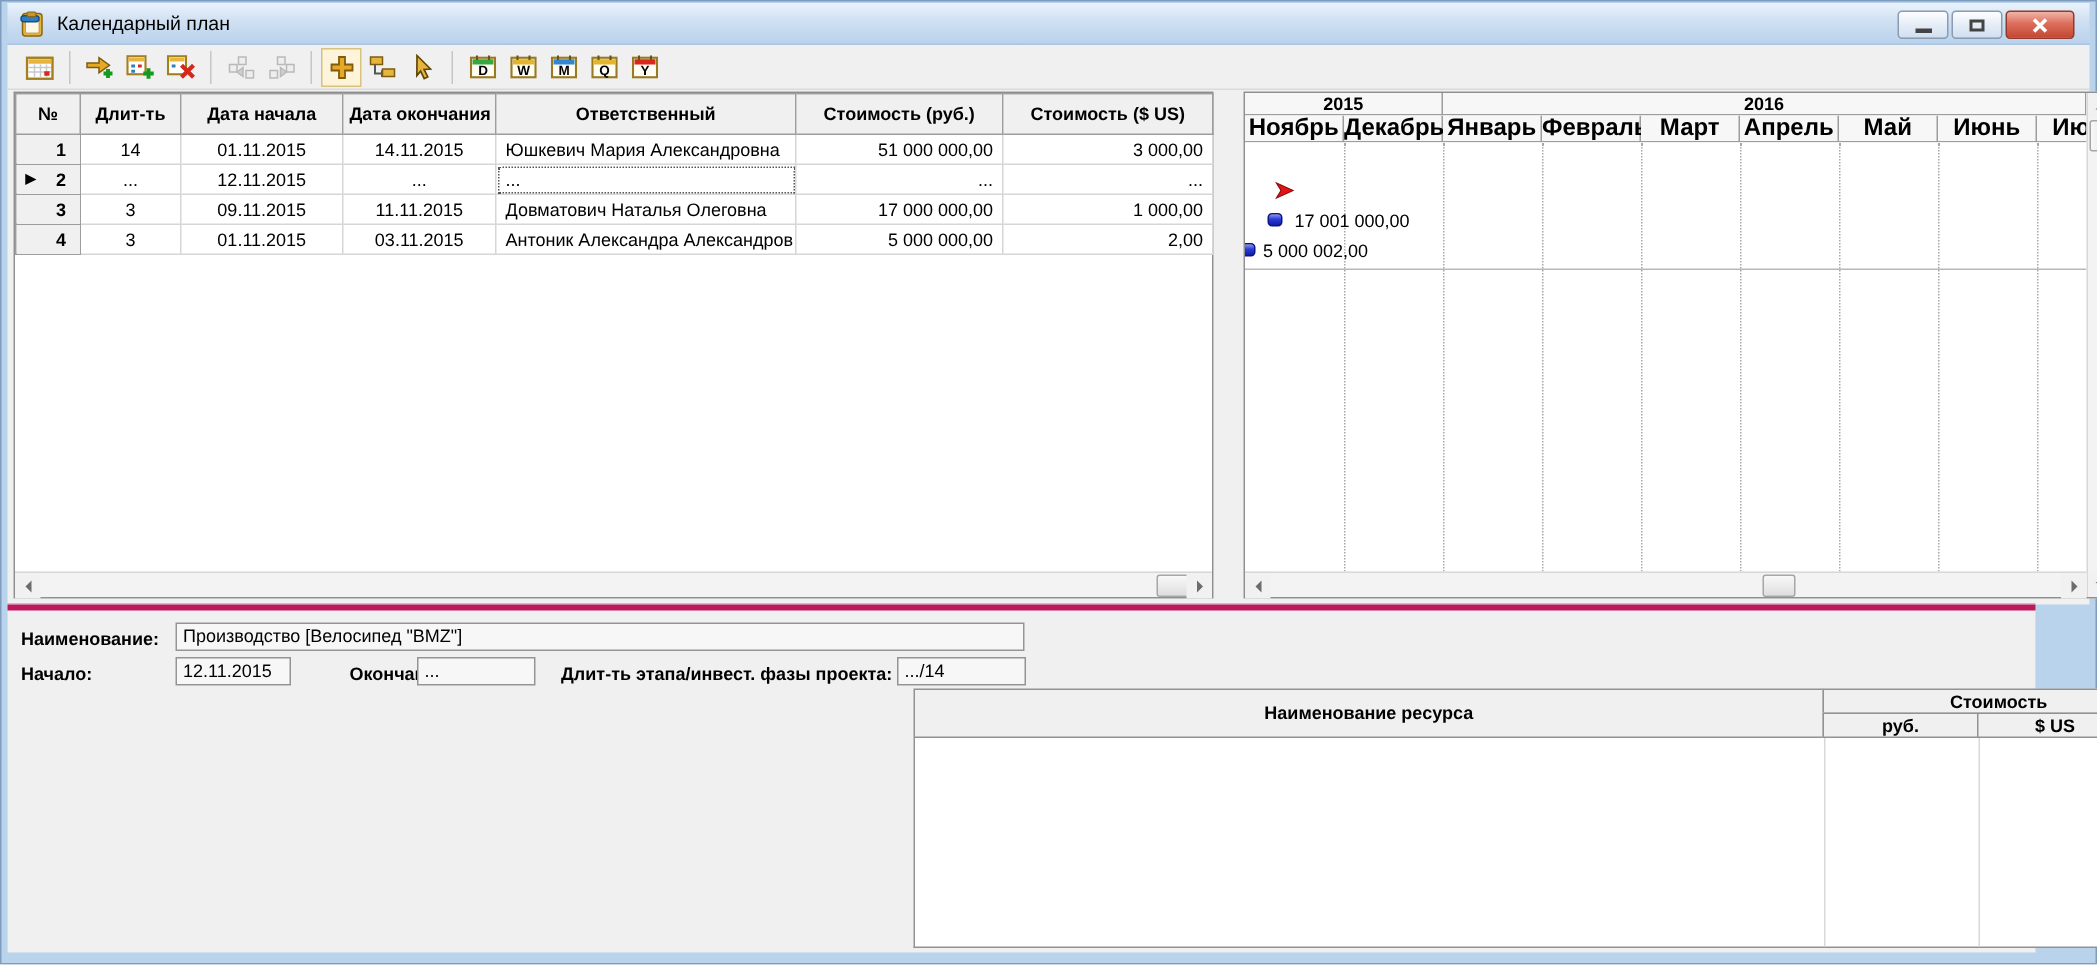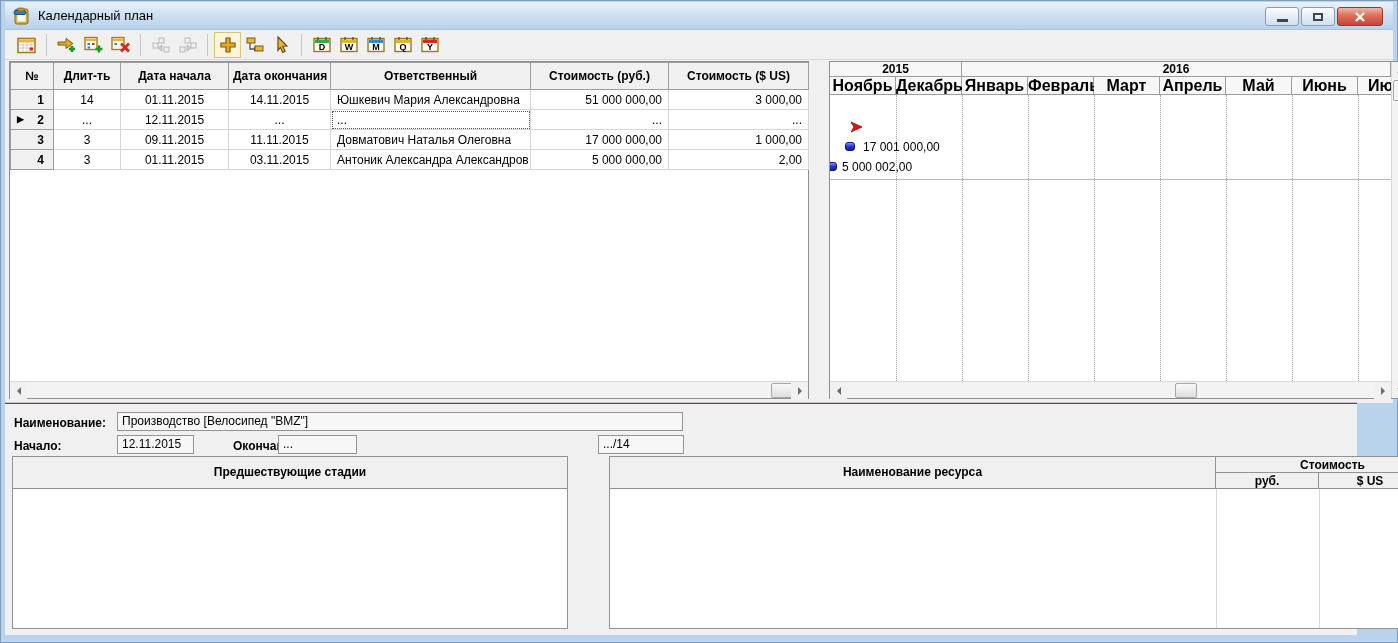--- a/index.html
+++ b/index.html
@@ -72,21 +72,21 @@
   .gline { position:absolute; top:0; bottom:0; width:0; border-left:1px dotted #a8a8a8; }
   .g-row { position:absolute; left:0; right:0; height:20px; }
   .g-bar { position:absolute; top:5px; height:9px; border:1px solid #0a1486; border-radius:3px;
            background:linear-gradient(#8a94f5, #2a3bd8 45%, #121fa6); }
   .g-label { position:absolute; top:0; line-height:20px; font-size:12px; white-space:nowrap; }
   .g-endline { position:absolute; left:0; right:0; top:84px; border-top:1px solid #b8b8b8; }
   .flag { position:absolute; top:4px; }
 
   
   .bottom-panel { position:absolute; left:5px; top:403px; width:1352px; height:232px; background:#f0f0f0;
-                  border-top:1px solid #be185d; box-shadow:0 -1px 0 #c2c2c2;text-decoration:underline; }
+                  border-top:4px solid #be185d; box-shadow:0 -1px 0 #c2c2c2;text-decoration:underline; }
   .lbl { position:absolute; font-weight:bold; font-size:12px; line-height:18px; white-space:nowrap; }
   .field { position:absolute; height:19px; background:#f7f7f7; border:1px solid #949494;
            font-size:12px; line-height:17px; padding:0 4px; white-space:nowrap; overflow:hidden; }
   .bt-header { background:#f0f0f0; border:1px solid #929292; font-weight:bold; text-align:center; }
   .bt-left { position:absolute; left:7px; top:52px; width:556px; height:173px; }
   .bt-left .bt-header { position:absolute; left:0; top:0; width:556px; height:33px; line-height:31px; }
   .bt-left .bt-body { position:absolute; left:0; top:33px; width:556px; height:140px; background:#fff;
                       border:1px solid #929292; border-top:none; }
   .bt-right { position:absolute; left:572px; top:52px; width:813px; height:173px;margin-left:32px; }
   .h-name { position:absolute; left:0; top:0; width:607px; height:33px; line-height:31px; }
@@ -379,26 +379,23 @@
   <div class="bottom-panel">
     <span class="lbl" style="left:9px; top:10px;">Наименование:</span>
     <div class="field" style="left:112px; top:8px; width:566px;">Производство [Велосипед "BMZ"]</div>
 
     <span class="lbl" style="left:9px; top:33px;">Начало:</span>
     <div class="field" style="left:112px; top:31px; width:77px;">12.11.2015</div>
 
     <span class="lbl" style="left:228px; top:33px;">Окончание:</span>
     <div class="field" style="left:273px; top:31px; width:79px;">...</div>
 
+    <span class="lbl" style="left:369px; top:33px;">Длит-ть этапа/инвест. фазы проекта:</span>
     <div class="field" style="left:593px; top:31px; width:86px;">.../14</div>
 
-    <div class="bt-left">
-      <div class="bt-header">Предшествующие стадии</div>
-      <div class="bt-body"></div>
-    </div>
 
     <div class="bt-right">
       <div class="bt-header h-name">Наименование ресурса</div>
       <div class="bt-header h-cost">Стоимость</div>
       <div class="bt-header h-rub">руб.</div>
       <div class="bt-header h-usd">$ US</div>
       <div class="bt-body">
         <div class="col-line" style="left:606px;"></div>
         <div class="col-line" style="left:709px;"></div>
       </div>

